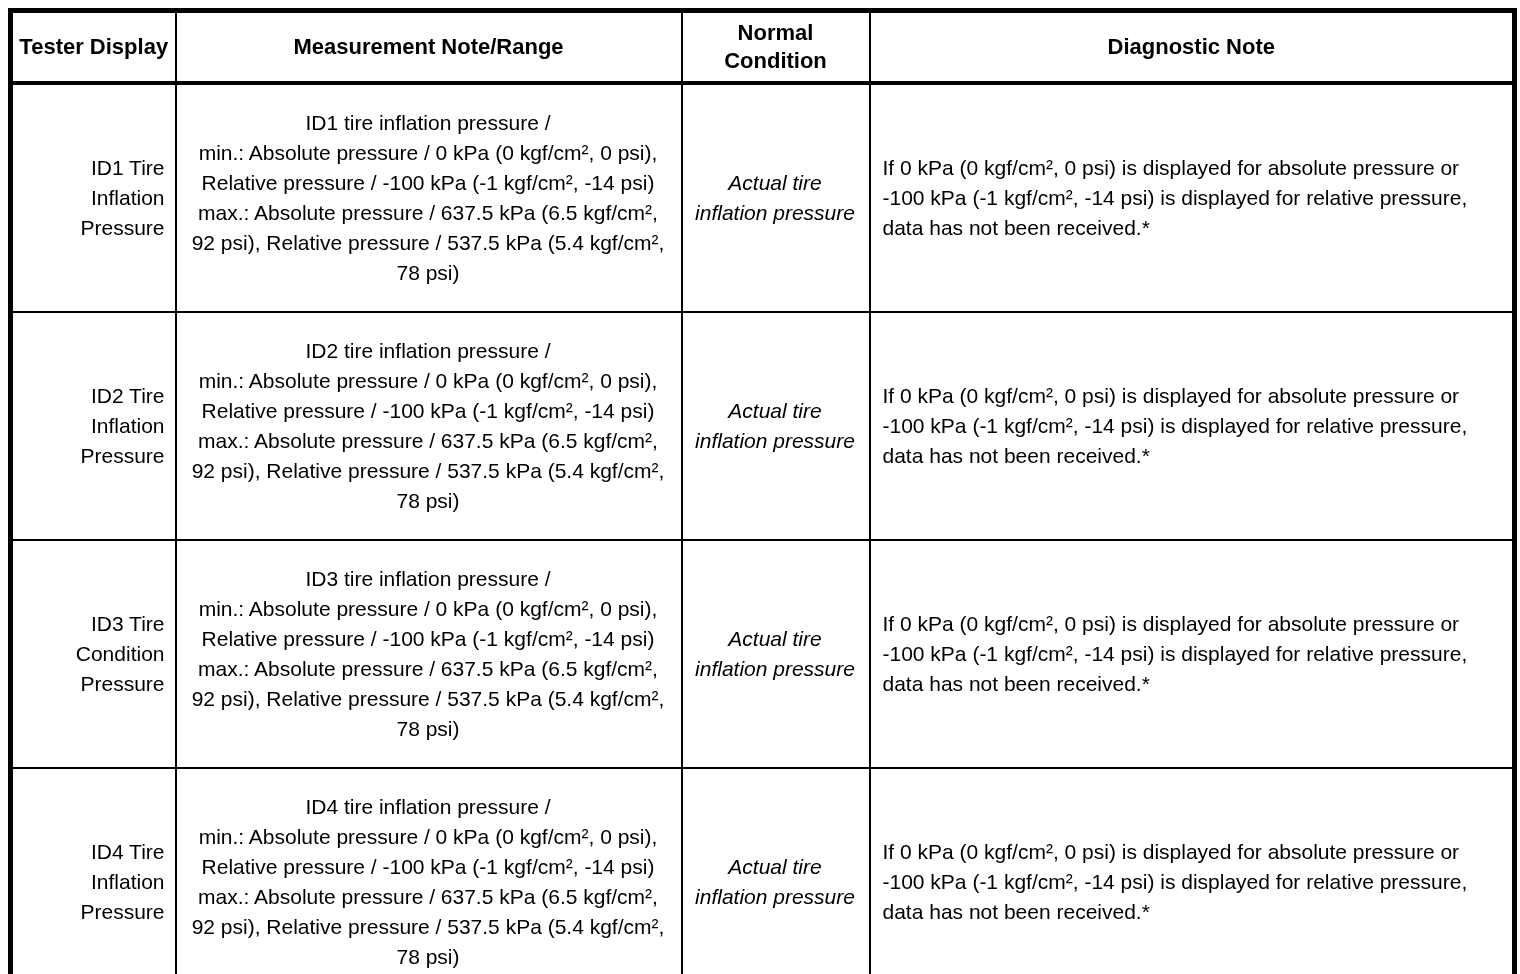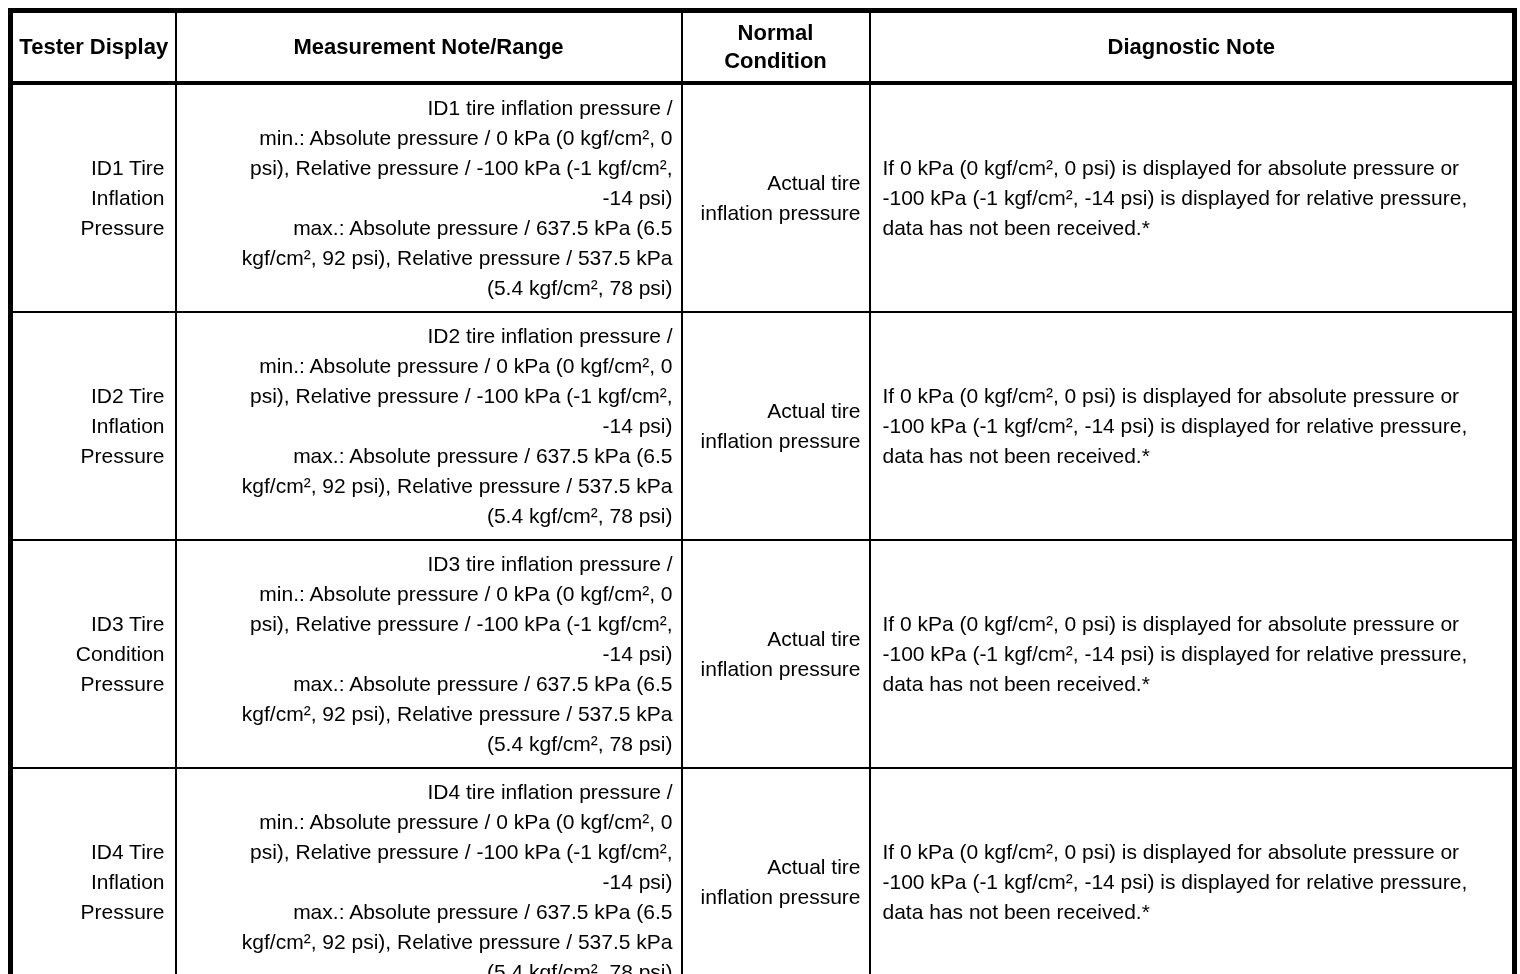--- a/index.html
+++ b/index.html
@@ -49,30 +49,30 @@
   }
   td.tester {
     text-align: right;
     padding: 4px 10px;
   }
   td.measure {
     text-align: left;
     padding: 4px 8px 4px 7px;
   }
   td.normal {
-    text-align: right;
+    text-align: center;
     padding-left: 7px;
+    font-style: italic;
   }
   td.note {
     text-align: left;
     padding: 4px 12px 4px 12px;
   }
   .meas-line {
-    text-align: right;
-    margin-left: 45px;
+    text-align: center;
   }
 </style>
 </head>
 <body>
 
 <table class="diag-table">
   <colgroup>
     <col class="c1">
       <col class="c2">
       <col class="c3">

